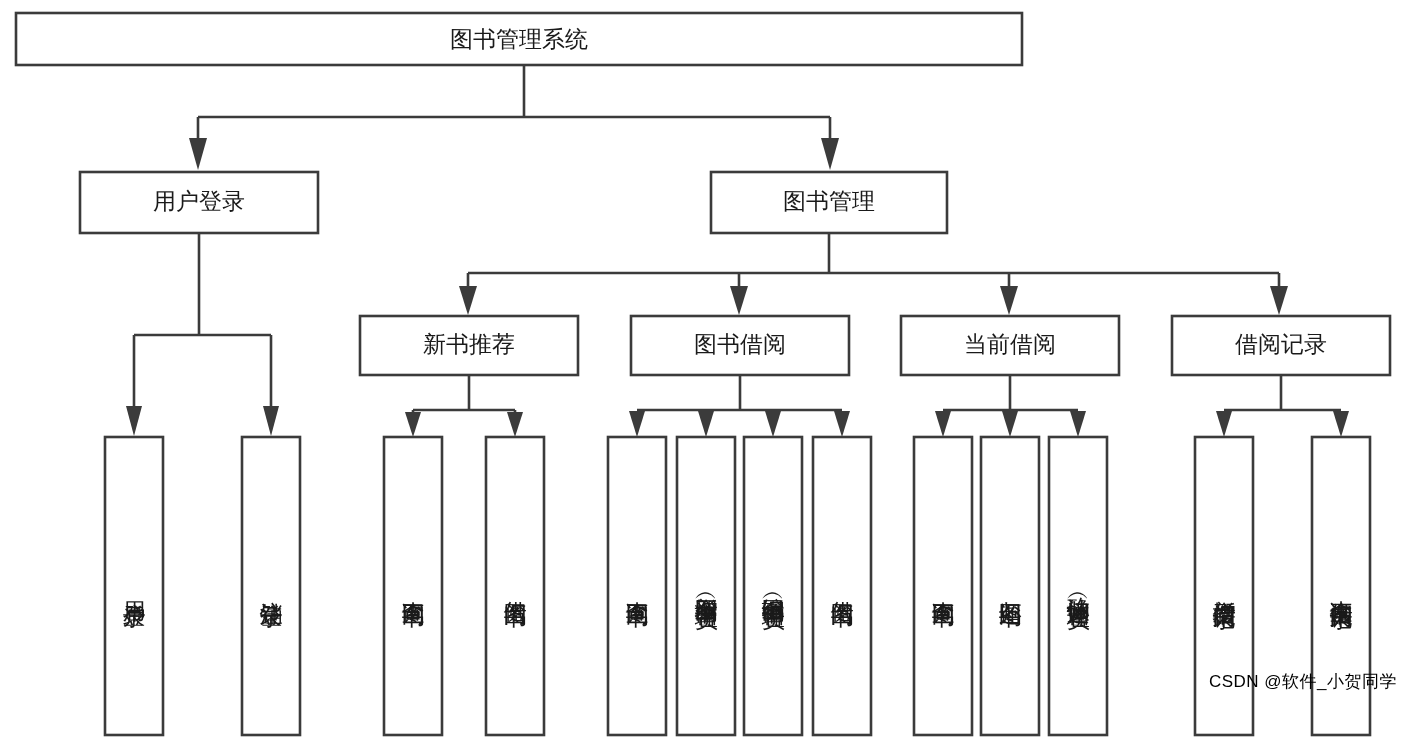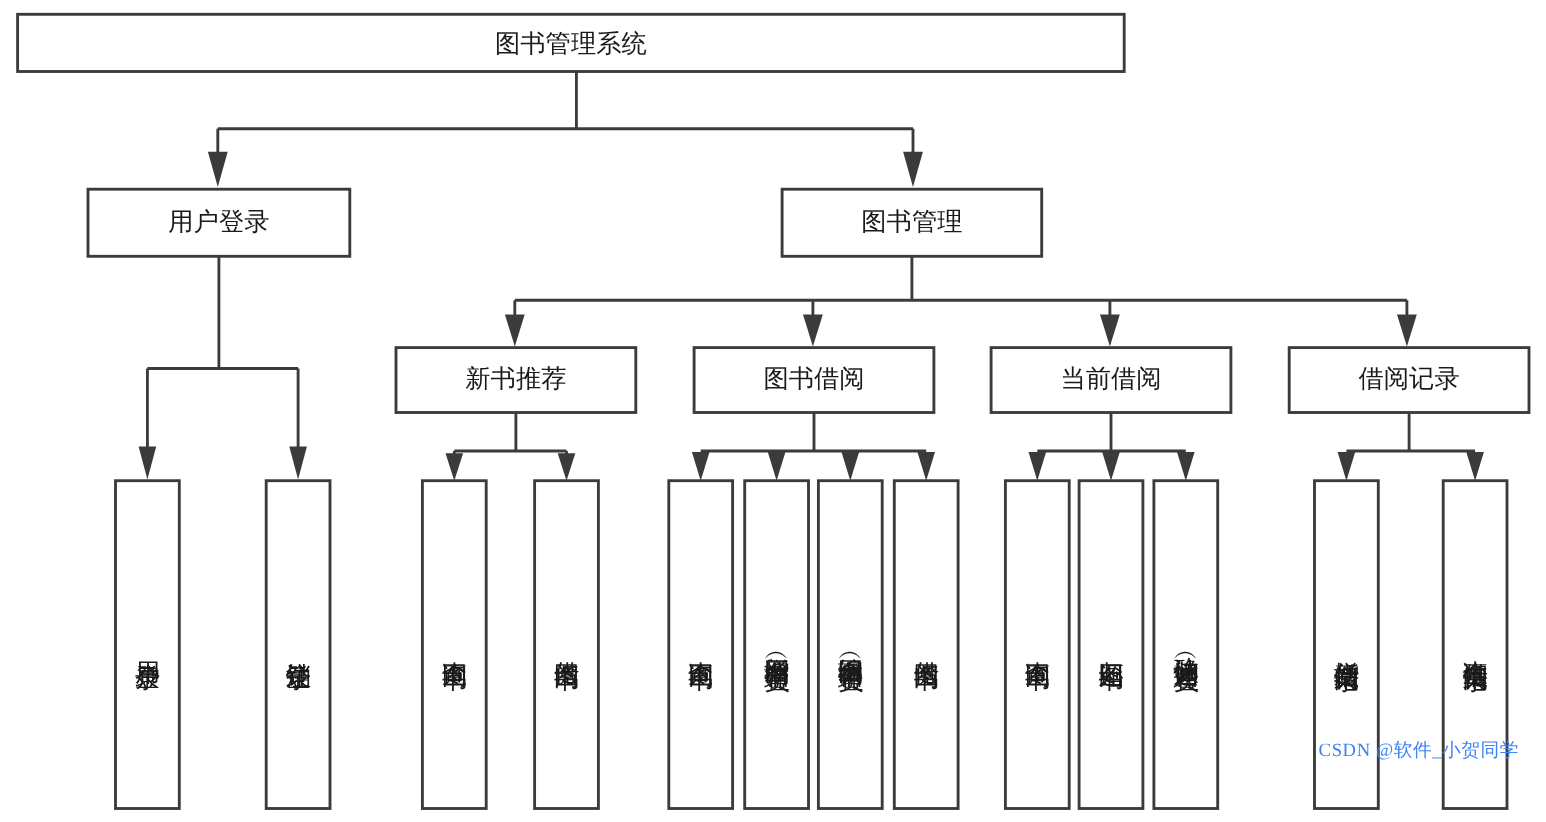--- a/index.html
+++ b/index.html
@@ -68,25 +68,25 @@
     letter-spacing: 1.5px;
     display: flex;
     align-items: center;
     justify-content: center;
     text-align: center;
     white-space: nowrap;
     pointer-events: none;
   }
   .watermark {
     position: absolute;
-    right: 24px;
+    right: 8px;
     bottom: 6px;
-    font-family: Liberation Serif, serif;
+    font-family: Liberation Sans, sans-serif;
     font-size: 17px;
-    color: #3b82f6;
+    color: #000000;
     letter-spacing: 0.5px;
     white-space: nowrap;
   }
 </style>
 </head>
 <body>
 
 <div id="diagram-root">
 
   <svg class="diagram" viewBox="0 0 1405 747">

